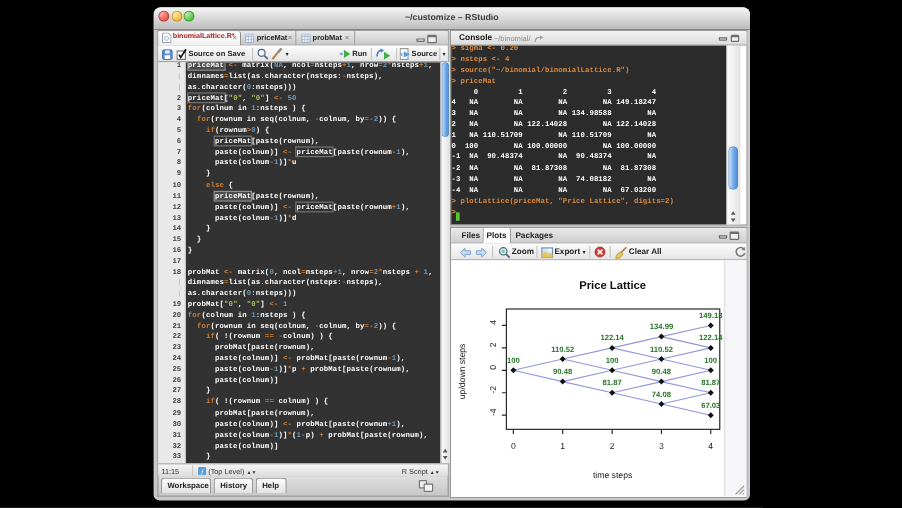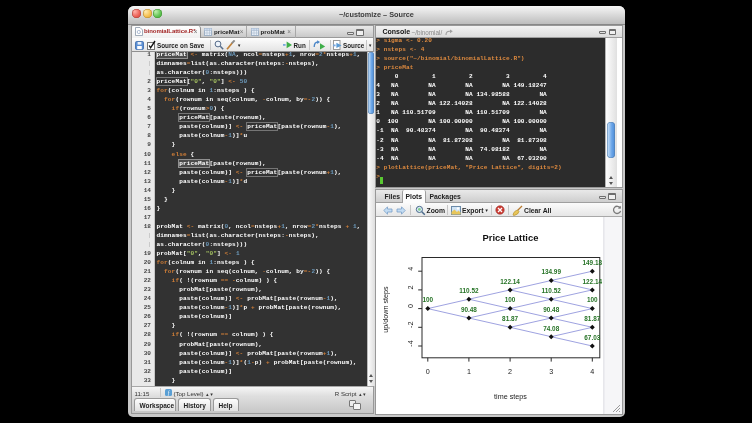--- a/index.html
+++ b/index.html
@@ -46,21 +46,21 @@
 #ptabs{position:absolute;left:0;top:0;width:100%;height:13px;background:linear-gradient(#e9e9e9,#cecece);border-bottom:1px solid #9f9f9f;font-size:6.8px;font-weight:bold;color:#222}
 #ptab-active{position:absolute;left:26px;top:0;width:24px;height:13px;background:#fcfcfc;border-left:1px solid #9f9f9f;border-right:1px solid #9f9f9f;border-radius:2px 2px 0 0}
 #ptools{position:absolute;left:0;top:13px;width:100%;height:14px;background:linear-gradient(#fbfbfb,#e6e6e6);border-bottom:1px solid #a8a8a8;font-size:6.8px;font-weight:bold;color:#1c1c1c}
 #pbody{position:absolute;left:0;top:27px;width:246px;height:197px;background:#fff}
 .sep{position:absolute;width:1px;background:#c6c6c6}
 .mm{position:absolute}
 </style></head><body>
 
 <div id="win">
 <div id="titlebar">
-      <div id="title">~/customize – Source</div>
+      <div id="title">~/customize – RStudio</div>
     </div>
 <div class="tl" id="tlr"></div>
     <div class="tl" id="tly"></div>
     <div class="tl" id="tlg"></div>
 <div class="pane" id="lp">
 <div id="ltabs">
 <div class="tab" id="tab1">
           <svg width="8" height="9" style="position:absolute;left:3px;top:1.5px">
             <path d="M0.5 0.5 H5 L7.5 3 V8.5 H0.5 Z" fill="#fff" stroke="#8a98a8" stroke-width=".8"></path>
             <circle cx="3.8" cy="5" r="1.6" fill="none" stroke="#9bacc8" stroke-width=".8"></circle>

